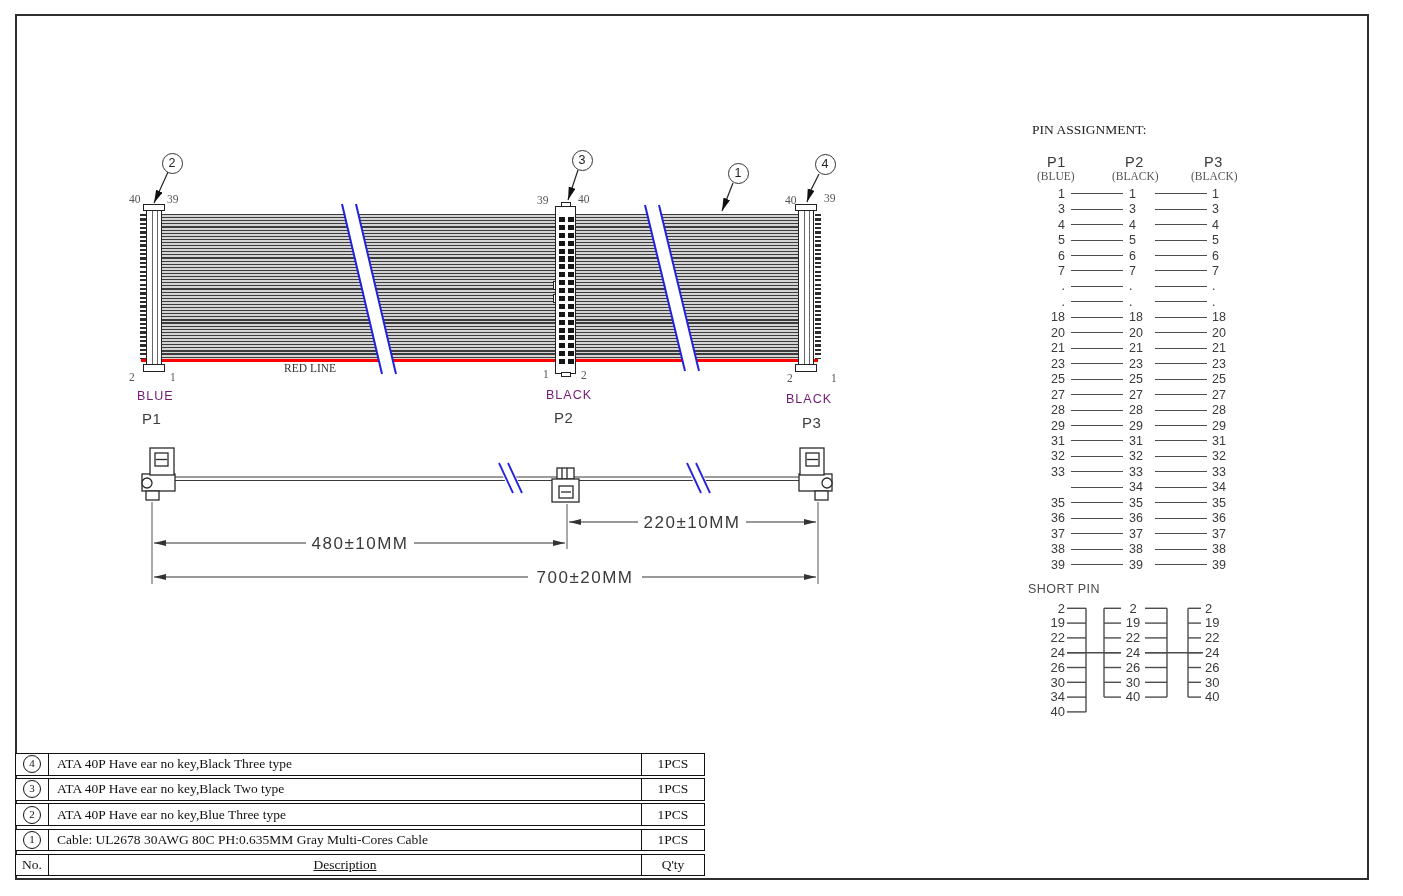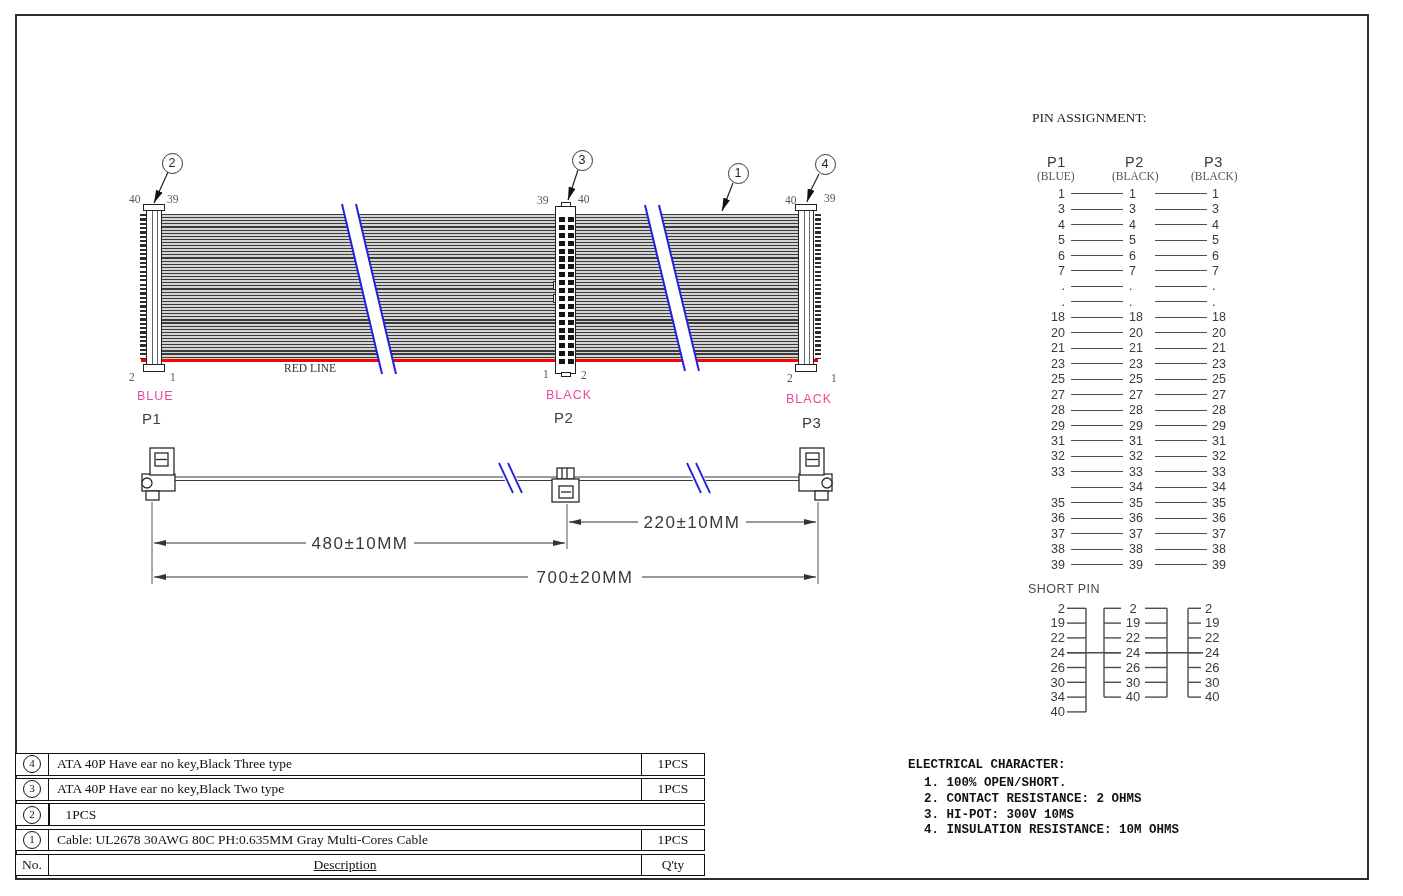--- a/index.html
+++ b/index.html
@@ -14,31 +14,31 @@
   .conn{position:absolute;background:#fff;border:1.5px solid #222;z-index:6;box-sizing:border-box;}
   .vline{position:absolute;top:0;bottom:0;width:1px;background:#666;}
   .teeth{position:absolute;width:6.5px;height:145px;z-index:6;
          background:repeating-linear-gradient(to bottom,#2d2d2d 0px,#2d2d2d 2.2px,rgba(0,0,0,0) 2.2px,rgba(0,0,0,0) 4.35px);}
   .pincol{position:absolute;width:6px;height:150px;
           background:repeating-linear-gradient(to bottom,#161616 0px,#161616 5px,rgba(0,0,0,0) 5px,rgba(0,0,0,0) 7.9px);}
   .balloon{position:absolute;width:21px;height:21px;border:1.4px solid #333;border-radius:50%;
            background:#fff;z-index:8;display:flex;align-items:center;justify-content:center;
            font:12.5px "Liberation Sans",sans-serif;color:#222;box-sizing:border-box;}
   .cornpin{position:absolute;font:11.5px "Liberation Serif","DejaVu Serif",serif;color:#555;z-index:8;}
-  .clabel{position:absolute;font:12.5px "Liberation Sans",sans-serif;letter-spacing:1px;color:#ec4899;z-index:8;}
+  .clabel{position:absolute;font:12.5px "Liberation Sans",sans-serif;letter-spacing:1px;color:#701a75;z-index:8;}
   .cname{position:absolute;font:15px "Liberation Sans",sans-serif;letter-spacing:.5px;color:#3d3d3d;z-index:8;}
   #redline-label{position:absolute;left:284px;top:362px;font:11.5px "Liberation Serif","DejaVu Serif",serif;color:#333;z-index:8;}
 
   
   #overlay{position:absolute;left:0;top:0;z-index:4;pointer-events:none;}
   .dimtext{font-family:"Liberation Sans",sans-serif;font-size:17px;fill:#3a3a3a;letter-spacing:1.5px;}
   .gtext{font-family:"Liberation Sans",sans-serif;font-size:13px;fill:#3a3a3a;}
 
   
-  #pa-title{position:absolute;left:1032px;top:110px;font:13.5px "Liberation Serif","DejaVu Serif",serif;color:#222;}
+  #pa-title{position:absolute;left:1032px;top:122px;font:13.5px "Liberation Serif","DejaVu Serif",serif;color:#222;}
   .pa-colname{position:absolute;font:14.5px "Liberation Sans",sans-serif;color:#3a3a3a;letter-spacing:.5px;}
   .pa-colcolor{position:absolute;font:11.5px "Liberation Serif","DejaVu Serif",serif;color:#555;}
   #pin-rows{position:absolute;left:1036px;top:186px;z-index:3;}
   .prow{display:flex;align-items:center;height:15.46px;font:12.5px "Liberation Sans",sans-serif;color:#3a3a3a;}
   .prow .n1{width:29px;text-align:right;}
   .prow .pl{width:52px;border-top:1.4px solid #4d4d4d;margin-left:6px;}
   .prow .n2{width:20px;margin-left:5px;padding-left:1px;}
   .prow .n3{margin-left:5px;}
   #ground-title{position:absolute;left:1028px;top:582px;font:12.5px "Liberation Sans",sans-serif;
                 letter-spacing:.5px;color:#4a4a4a;}
@@ -467,38 +467,30 @@
         <div class="tno">
           <span class="circ">3</span>
         </div>
         <div class="tdesc">ATA 40P Have ear no key,Black Two type</div>
         <div class="tqty">1PCS</div>
       </div>
       <div class="trow">
         <div class="tno">
           <span class="circ">2</span>
         </div>
+        <div class="tdesc">ATA 40P Have ear no key,Blue Three type</div>
         <div class="tqty">1PCS</div>
       </div>
       <div class="trow">
         <div class="tno">
           <span class="circ">1</span>
         </div>
         <div class="tdesc">Cable: UL2678 30AWG 80C PH:0.635MM Gray Multi-Cores Cable</div>
         <div class="tqty">1PCS</div>
       </div>
       <div class="trow thead">
         <div class="tno">No.</div>
         <div class="tdesc">Description</div>
         <div class="tqty">Q'ty</div>
       </div>
     </div>
 
-  <div id="elec">
-    <div class="etitle">ELECTRICAL CHARACTER:</div>
-    <div id="elec-items">
-        <div class="item">1. 100% OPEN/SHORT.</div>
-        <div class="item">2. CONTACT RESISTANCE: 2 OHMS</div>
-        <div class="item">3. HI-POT: 300V 10MS</div>
-        <div class="item">4. INSULATION RESISTANCE: 10M OHMS</div>
-      </div>
-  </div>
 </div>
 
 </body></html>

